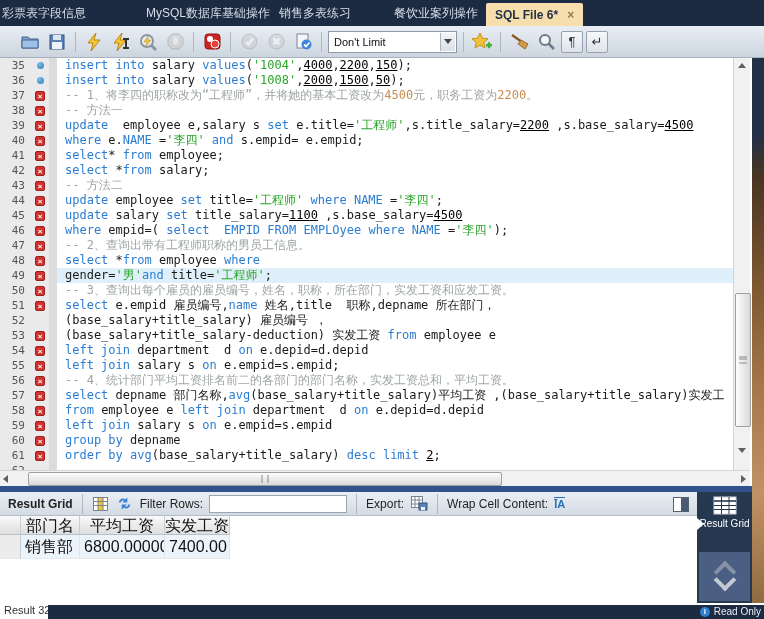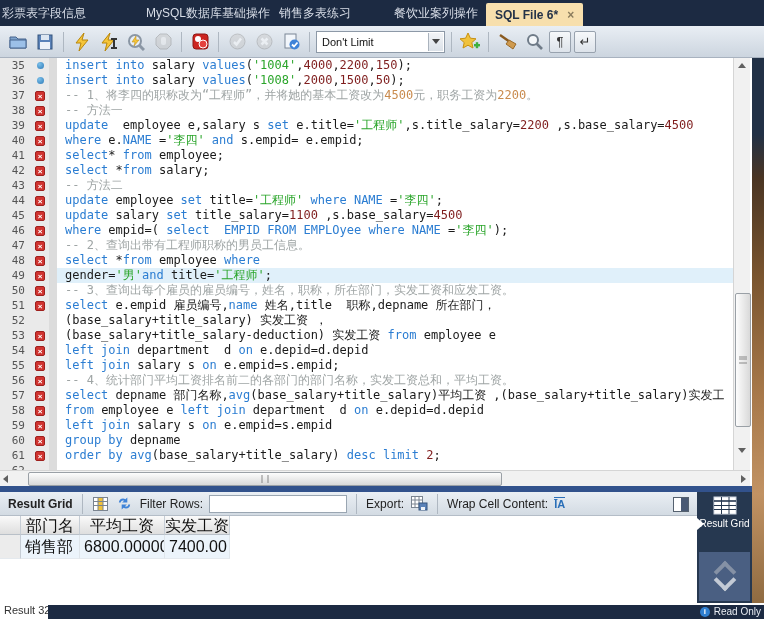--- a/index.html
+++ b/index.html
@@ -12,21 +12,21 @@
   .tab:nth-child(1){left:2px;}
   .tab:nth-child(2){left:115px;margin-left:31px;}
   .tab:nth-child(3){left:279px;}
   .tab:nth-child(4){left:378px;margin-left:16px;}
   .tab.active{left:486px;top:3px;height:23px;background:#f7dfad;color:#243248;
               padding:0 9px;border-radius:2px 2px 0 0;font-weight:bold;}
   .tab-close{margin-left:9px;color:#8a7c5d;font-size:12px;line-height:10px;}
   
   .toolbar{position:absolute;left:0;top:26px;width:764px;height:32px;box-sizing:border-box;
            background:linear-gradient(#e9eef4,#ccd5df);border-bottom:1px solid #a8b2bf;
-           display:flex;align-items:center;padding-left:6px;gap:3px;}
+           display:flex;align-items:center;padding-left:18px;gap:3px;}
   .tbtn{width:24px;height:24px;display:flex;align-items:center;justify-content:center;flex:none;}
   .tbtn.disabled{opacity:.45;filter:grayscale(1);}
   .tbtn.boxed{width:20px;height:20px;border:1px solid #98a2ae;background:linear-gradient(#f6f8fa,#dde3ea);
               border-radius:2px;font-size:13px;color:#333;}
   .tsep{width:1px;height:20px;background:#aeb7c1;margin:0 3px;flex:none;}
   .combo{width:122px;height:20px;background:#fff;border:1px solid #8d99a7;display:flex;
          align-items:center;font-size:11px;color:#111;padding-left:5px;position:relative;flex:none;}
   .combo-arrow{position:absolute;right:1px;top:1px;bottom:1px;width:14px;border-left:1px solid #aab3bd;
                background:linear-gradient(#f2f4f7,#dbe1e8);display:flex;align-items:center;justify-content:center;}
   .dn-arrow{width:0;height:0;border-left:4px solid transparent;border-right:4px solid transparent;
@@ -41,21 +41,21 @@
   .ln{width:25px;padding-right:6px;text-align:right;color:#555;font-size:11px;flex:none;}
   .mk{width:18px;display:flex;align-items:center;justify-content:center;flex:none;}
   .mkerr{width:10px;height:10px;background:#d03430;border:1px solid #9e1f1c;border-radius:2px;
          color:#fff;font:bold 8px/9px "Liberation Sans",sans-serif;text-align:center;box-sizing:border-box;}
   .mkdot{width:7px;height:7px;border-radius:50%;
          background:radial-gradient(circle at 35% 30%,#7cc0ea,#2d7ab8);}
   .fold{width:8px;flex:none;}
   .code{flex:1;padding-left:8px;white-space:pre;overflow:hidden;}
   .code.hl{background:#e0f0fa;}
   .tk-k{color:#2b7dd2;} .tk-d{color:#1a1a1a;} .tk-s{color:#2aa52a;}
-  .tk-n{color:#7f1d1d;} .tk-c{color:#9fa5a5;text-align:center;} .tk-cn{color:#c98b4e;}
+  .tk-n{color:#000000;text-decoration:underline;} .tk-c{color:#9fa5a5;text-align:center;} .tk-cn{color:#c98b4e;}
   
   .vscroll{position:absolute;left:733px;top:58px;width:17px;height:412px;background:#f1f1f1;
            border-left:1px solid #d5d5d5;box-sizing:border-box;}
   .hscroll{position:absolute;left:0;top:470px;width:750px;height:16px;background:#f1f1f1;
            border-top:1px solid #d5d5d5;box-sizing:border-box;}
   .sb-up{position:absolute;left:4px;top:5px;width:0;height:0;border-left:4px solid transparent;
          border-right:4px solid transparent;border-bottom:5px solid #606060;}
   .sb-down{position:absolute;left:4px;top:390px;width:0;height:0;border-left:4px solid transparent;
          border-right:4px solid transparent;border-top:5px solid #606060;}
   .sb-left{position:absolute;left:3px;top:4px;width:0;height:0;border-top:4px solid transparent;
@@ -391,21 +391,21 @@
         <div class="mk">
           <div class="mkerr">×</div>
         </div>
         <div class="fold"></div>
         <div class="code"><span class="tk-k">select</span><span class="tk-d"> e.empid 雇员编号,</span><span class="tk-k">name</span><span class="tk-d"> 姓名,title  职称,depname 所在部门，</span></div>
       </div>
       <div class="crow">
         <div class="ln">52</div>
         <div class="mk"></div>
         <div class="fold"></div>
-        <div class="code"><span class="tk-d">(base_salary+title_salary) 实发工资 ，</span></div>
+        <div class="code"><span class="tk-d">(base_salary+title_salary) 雇员编号 ，</span></div>
       </div>
       <div class="crow">
         <div class="ln">53</div>
         <div class="mk">
           <div class="mkerr">×</div>
         </div>
         <div class="fold"></div>
         <div class="code"><span class="tk-d">(base_salary+title_salary-deduction) 实发工资 </span><span class="tk-k">from</span><span class="tk-d"> employee e</span></div>
       </div>
       <div class="crow">

